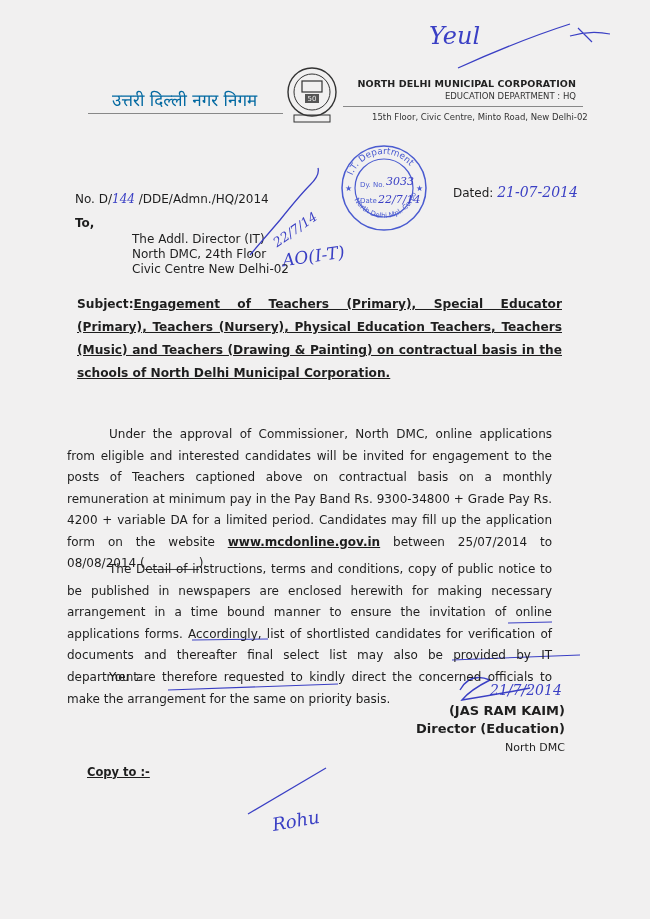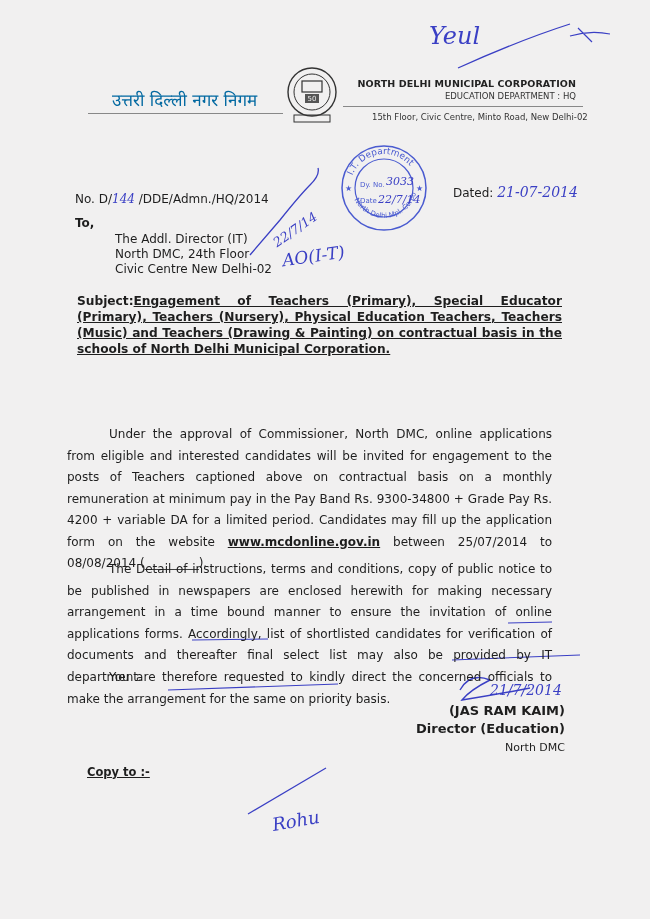--- a/index.html
+++ b/index.html
@@ -12,23 +12,23 @@
   .abs { position: absolute; }
   .hindi { left: 112px; top: 88px; font-size: 17px; color: #0369a1; font-family: "DejaVu Serif", serif; }
   .hline { height: 1px; background: #888; }
   .corp { right: 74px; top: 78px; font-weight: bold; font-size: 9.5px; letter-spacing: 0.1px; color: #222; }
   .dept { right: 74px; top: 91px; font-size: 8.5px; color: #333; }
   .addr { left: 372px; top: 112px; font-size: 8.5px; color: #333; }
   .emblem { left: 284px; top: 66px; width: 56px; height: 58px; }
   .refno { left: 75px; top: 192px; font-size: 12px; }
   .hand { color: #3a3fc4; font-family: "DejaVu Serif", serif; font-style: italic; }
   .to { left: 75px; top: 216px; font-size: 12px; font-weight: bold; }
-  .addressee { left: 115px; top: 232px; font-size: 12px; line-height: 15px; }
+  .addressee { left: 132px; top: 232px; font-size: 12px; line-height: 15px; }
   .dated { left: 453px; top: 184px; font-size: 12px; }
-  .subject { left: 77px; top: 293px; width: 485px; font-weight: bold; font-size: 12.2px; line-height: 16px; text-align: justify; }
+  .subject { left: 77px; top: 293px; width: 485px; font-weight: bold; font-size: 12.2px; line-height: 23px; text-align: justify; }
   .subject .u { text-decoration: underline; }
   .para { left: 67px; width: 485px; font-size: 12px; line-height: 21.5px; text-align: justify; margin-top: 24px; }
   .para p { margin: 0; text-indent: 42px; }
   .link { font-weight: bold; text-decoration: underline; }
   .sig-name { right: 85px; top: 703px; font-weight: bold; font-size: 13px; }
   .sig-title { right: 85px; top: 721px; font-weight: bold; font-size: 13px; }
   .sig-org { right: 85px; top: 741px; font-size: 11px; }
   .copyto { left: 87px; top: 765px; font-weight: bold; font-size: 11.5px; text-decoration: underline; }
   .copylist { left: 107px; top: 777px; font-size: 11.5px; line-height: 17px; margin: 0; padding: 0; list-style: none; }
   .copylist li span.n { display: inline-block; width: 18px; }

